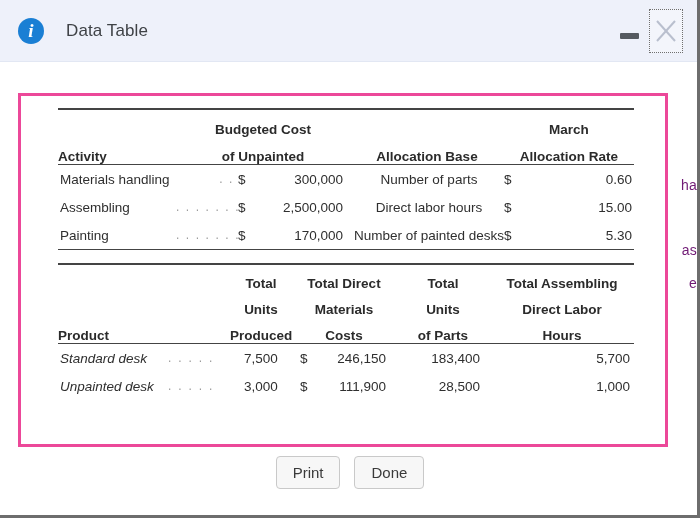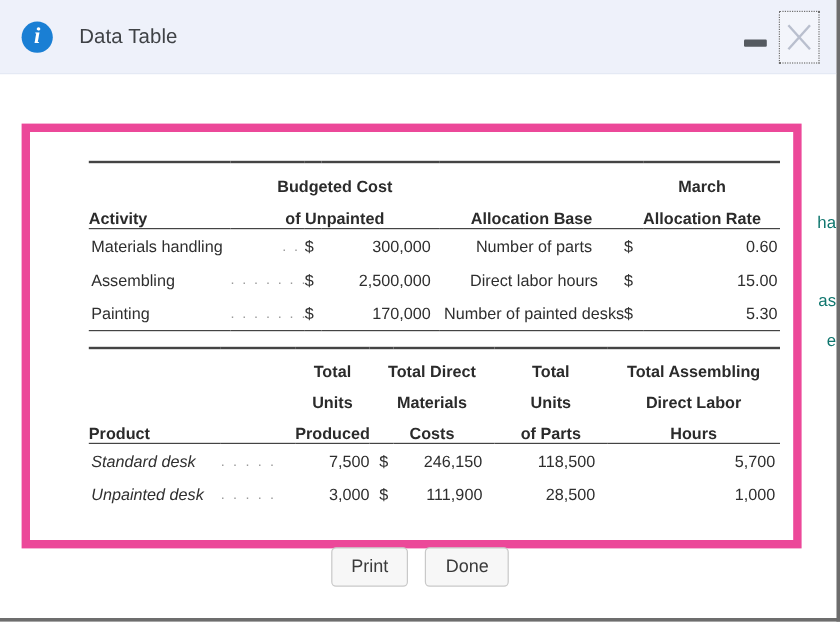--- a/index.html
+++ b/index.html
@@ -90,36 +90,36 @@
     height: 453px;
     background: #ffffff;
     box-sizing: border-box;
   }
 
   
   .bg-snippet {
     position: absolute;
     right: 0;
     font-size: 14px;
-    color: #0f766e;
+    color: #701a75;
     white-space: nowrap;
     letter-spacing: .2px;
   }
 
   
   #data-card {
     position: absolute;
     left: 18px;
-    top: 41px;
+    top: 31px;
     width: 650px;
     height: 354px;
     box-sizing: border-box;
-    border: 7px solid #ec4899;
+    border: 3px solid #ec4899;
     background: #ffffff;
-    padding: 12px;
+    padding: 0;
     overflow: hidden;
   }
 
   table.acct {
     border-collapse: collapse;
     table-layout: fixed;
     font-size: 13.5px;
     color: #2f2f2f;
   }
   table.acct td, table.acct th {
@@ -185,21 +185,21 @@
   #table2 .rule-mid td { border-bottom: 1.5px solid #444; height: 0; font-size: 0; line-height: 0; }
   #table2 td.name { text-align: left; padding-left: 2px; font-style: italic; }
   #table2 td.lblhd { text-align: left; font-weight: bold; }
   #table2 td.lead {
     text-align: left;
     color: #9a9a9a;
     letter-spacing: 1.8px;
     font-size: 12px;
     overflow: hidden;
   }
-  #table2 td.ctr { text-align: right; }
+  #table2 td.ctr { text-align: center; }
   #table2 td.cur { text-align: left; width: 14px; padding-left: 8px; }
   #table2 td.num { text-align: right; padding-right: 10px; }
   #table2 td.right { text-align: right; padding-right: 4px; }
   #table2 tr.data td { height: 28px; vertical-align: middle; }
 
   
   #footer {
     position: absolute;
     left: 0;
     top: 394px;
@@ -364,21 +364,21 @@
           <tr class="rule-mid">
               <td colspan="7"></td>
             </tr>
 
           <tr class="data">
             <td class="name">Standard desk</td>
             <td class="lead">. . . . .</td>
             <td class="ctr">7,500</td>
             <td class="cur">$</td>
             <td class="num">246,150</td>
-            <td class="num">118,500</td>
+            <td class="num">183,400</td>
             <td class="right">5,700</td>
           </tr>
 
           <tr class="data">
             <td class="name">Unpainted desk</td>
             <td class="lead">. . . . .</td>
             <td class="ctr">3,000</td>
             <td class="cur">$</td>
             <td class="num">111,900</td>
             <td class="num">28,500</td>

